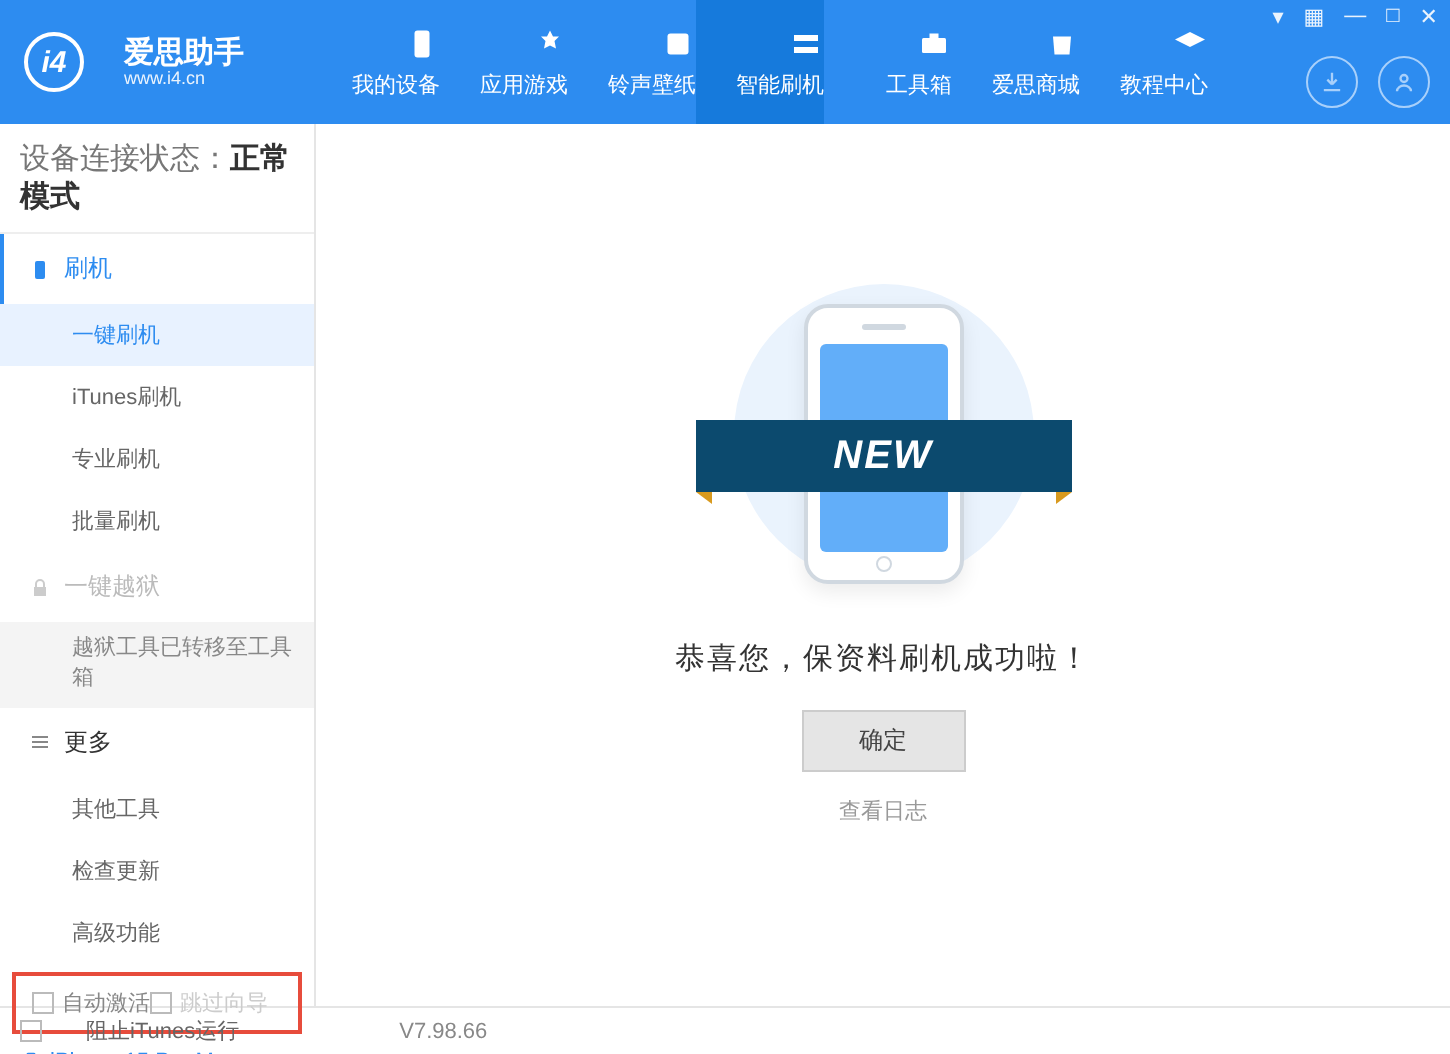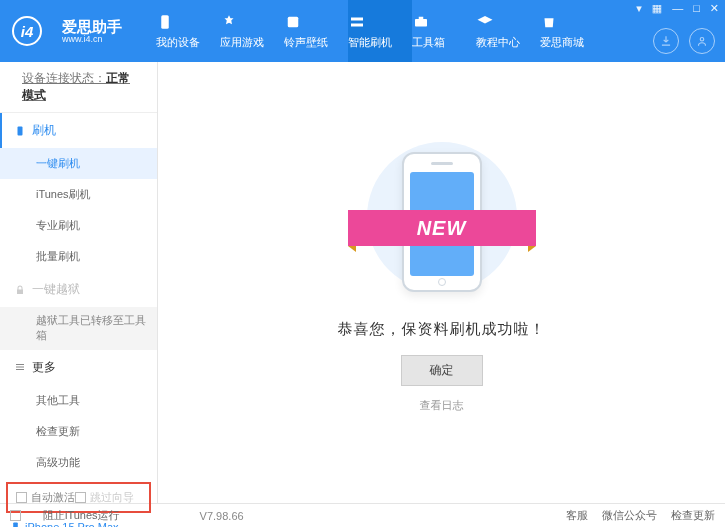--- a/index.html
+++ b/index.html
@@ -7,36 +7,36 @@
 
 
 .header { background: #2d8cf0; height: 62px; display: flex; align-items: center; padding: 0 8px; position: relative; }
 .logo-block { display: flex; align-items: center; gap: 20px; padding-left: 4px; width: 148px; }
 .logo-circle { width: 30px; height: 30px; border: 2px solid #fff; border-radius: 50%; display: flex; align-items: center; justify-content: center; color: #fff; font-weight: bold; font-size: 15px; font-style: italic; }
 .logo-text { color: #fff; }
 .logo-title { font-size: 15px; font-weight: bold; line-height: 1; }
 .logo-sub { font-size: 9px; opacity: 0.9; }
 
 .nav { display: flex; height: 100%; }
-.nav-item { width: 64px; display: flex; flex-direction: column; align-items: flex-start; justify-content: center; color: #fff; font-size: 11px; cursor: pointer; gap: 4px; }
+.nav-item { width: 64px; display: flex; flex-direction: column; align-items: flex-end; justify-content: center; color: #fff; font-size: 11px; cursor: pointer; gap: 4px; }
 .nav-item.active { background: #167adc; }
 .nav-icon { width: 18px; height: 18px; display: flex; align-items: center; justify-content: center; }
 .nav-icon svg { fill: #fff; }
 
 .window-controls { position: absolute; top: 2px; right: 6px; display: flex; gap: 10px; color: #fff; font-size: 11px; }
 .win-ctrl { cursor: pointer; opacity: 0.9; }
 
 .header-right-icons { position: absolute; right: 10px; bottom: 8px; display: flex; gap: 10px; }
 .hr-icon { width: 26px; height: 26px; border: 1.5px solid #a8d0fb; border-radius: 50%; display: flex; align-items: center; justify-content: center; cursor: pointer; }
 .hr-icon svg { stroke: #a8d0fb; fill: none; }
 
 
 .body { display: flex; height: 441px; }
 .sidebar { width: 158px; border-right: 1px solid #e5e5e5; display: flex; flex-direction: column; font-size: 12px; color: #555; }
-.status-bar { padding: 8px 22px; color: #777; font-size: 12px; border-bottom: 1px solid #eee; text-decoration: underline; }
+.status-bar { padding: 8px 10px; color: #777; font-size: 15px; border-bottom: 1px solid #eee; }
 .status-bar .mode { color: #333; font-weight: bold; }
 
 .side-group { }
 .side-header { display: flex; align-items: center; gap: 6px; padding: 9px 14px; color: #333; }
 .side-header svg { fill: #888; }
 .side-header.active { border-left: 2px solid #2d8cf0; color: #2d8cf0; padding-left: 12px; }
 .side-header.active svg { fill: #2d8cf0; }
 .side-header.locked { color: #bbb; }
 .side-header.locked svg { fill: #ccc; }
 .sub-items { }
@@ -53,21 +53,21 @@
 .device-name { display: flex; align-items: center; gap: 4px; font-weight: normal; }
 
 .main { flex: 1; display: flex; flex-direction: column; align-items: center; justify-content: center; position: relative; }
 .illu { width: 180px; height: 170px; position: relative; margin-top: -20px; }
 .circle-bg { width: 150px; height: 150px; background: #eaf3fd; border-radius: 50%; position: absolute; top: 10px; left: 15px; }
 .phone { position: absolute; width: 80px; height: 140px; background: #fff; border: 2px solid #d0d8e0; border-radius: 12px; top: 20px; left: 50px; box-shadow: 0 4px 10px rgba(0,0,0,0.08); }
 .phone::before { content:''; position:absolute; top:8px; left:50%; transform:translateX(-50%); width:22px; height:3px; background:#d0d8e0; border-radius:2px; }
 .phone-screen { position:absolute; top:18px; left:6px; right:6px; bottom:14px; background:#62aef9; border-radius:3px; }
 .phone-btn { position:absolute; bottom:4px; left:50%; transform:translateX(-50%); width:8px; height:8px; border:1.5px solid #d0d8e0; border-radius:50%; }
 .ribbon { position: absolute; top: 78px; left: -4px; right: -4px; }
-.ribbon-main { background: #ec4899; height: 36px; display: flex; align-items: center; justify-content: center; color: #fff; font-weight: bold; font-size: 20px; font-style: italic; letter-spacing: 1px; position: relative; }
+.ribbon-main { background: #0c4a6e; height: 36px; display: flex; align-items: center; justify-content: center; color: #fff; font-weight: bold; font-size: 20px; font-style: italic; letter-spacing: 1px; position: relative; }
 .ribbon-main::before, .ribbon-main::after { content: ''; position: absolute; bottom: -6px; border-top: 6px solid #d89a1f; }
 .ribbon-main::before { left: 0; border-left: 8px solid transparent; }
 .ribbon-main::after { right: 0; border-right: 8px solid transparent; }
 
 .success-text { font-size: 15px; color: #333; margin-top: 18px; letter-spacing: 1px; }
 .ok-btn { margin-top: 16px; padding: 6px 28px; border: 1px solid #ccc; background: #e5e5e5; font-size: 12px; color: #444; cursor: pointer; }
 .log-link { margin-top: 12px; font-size: 11px; color: #999; cursor: pointer; }
 
 
 .footer { height: 24px; border-top: 1px solid #e5e5e5; display: flex; align-items: center; font-size: 11px; color: #666; padding: 0 10px; }
@@ -132,32 +132,32 @@
           <svg width="18" height="18" viewBox="0 0 24 24">
             <rect x="4" y="8" width="16" height="10" rx="1"></rect>
             <rect x="9" y="5" width="6" height="3"></rect>
           </svg>
         </span>
       <span>工具箱</span>
     </div>
     <div class="nav-item">
       <span class="nav-icon">
           <svg width="18" height="18" viewBox="0 0 24 24">
+            <path d="M6 7h12l-1 12H7z"></path>
+          </svg>
+        </span>
+      <span>爱思商城</span>
+    </div>
+    <div class="nav-item">
+      <span class="nav-icon">
+          <svg width="18" height="18" viewBox="0 0 24 24">
             <path d="M12 4l10 5-10 5L2 9z"></path>
           </svg>
         </span>
       <span>教程中心</span>
-    </div>
-    <div class="nav-item">
-      <span class="nav-icon">
-          <svg width="18" height="18" viewBox="0 0 24 24">
-            <path d="M6 7h12l-1 12H7z"></path>
-          </svg>
-        </span>
-      <span>爱思商城</span>
     </div>
   </div>
   <div class="header-right-icons">
     <div class="hr-icon">
         <svg width="14" height="14" viewBox="0 0 24 24" stroke-width="2">
           <path d="M12 4v10m0 0l-4-4m4 4l4-4M5 19h14"></path>
         </svg>
       </div>
     <div class="hr-icon">
         <svg width="14" height="14" viewBox="0 0 24 24" stroke-width="2">
@@ -255,18 +255,13 @@
     <div class="log-link">查看日志</div>
   </div>
 </div>
 
 <div class="footer">
   <label class="footer-left">
     <span class="chk"></span>
     <span>阻止iTunes运行</span>
   </label>
   <span class="version">V7.98.66</span>
-  <div class="footer-right">
-    <span>客服</span>
-    <span>微信公众号</span>
-    <span>检查更新</span>
-  </div>
 </div>
 
 </body></html>

